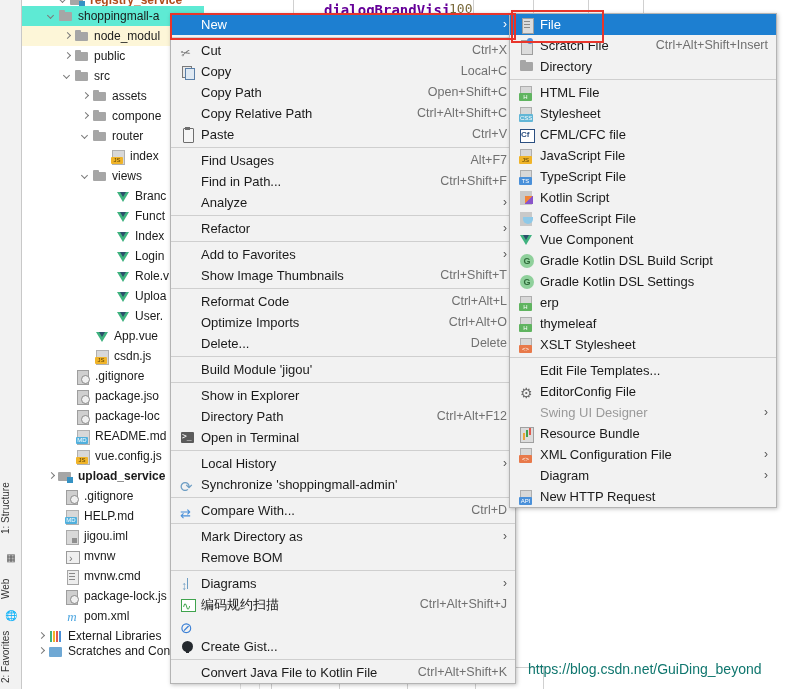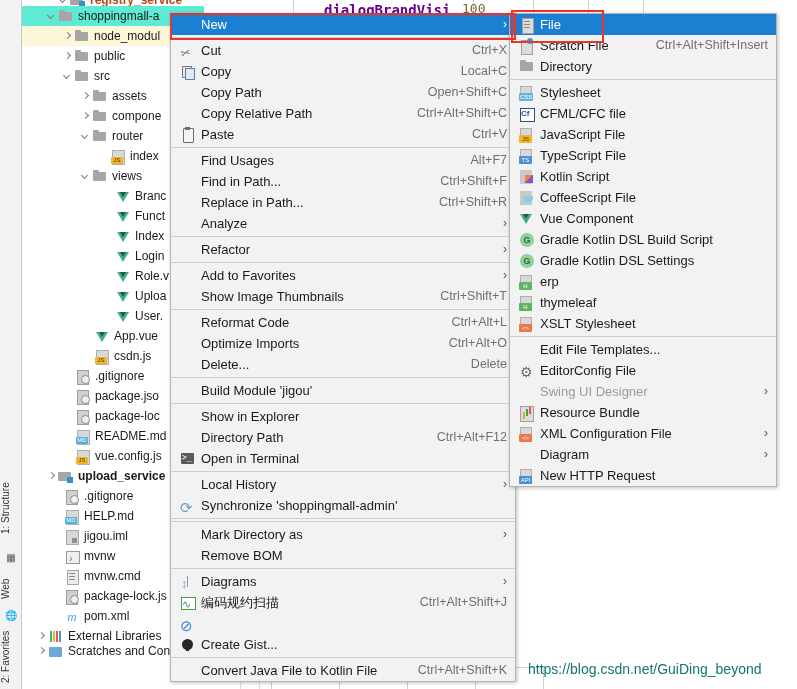--- a/index.html
+++ b/index.html
@@ -604,21 +604,21 @@
 
 <div id="root">
 
   <div class="editor">
     <div class="topgrid">
       <div class="cell" style="left:0px; width:90px;"></div>
       <div class="cell" style="left:90px; width:180px;"></div>
       <div class="cell" style="left:270px; width:60px;"></div>
       <div class="cell" style="left:330px; width:55px;"></div>
       <div class="cell" style="left:385px; width:55px;"></div>
-      <div class="val" style="left:258px;">100</div>
+      <div class="val" style="left:245px;">100</div>
     </div>
 
     <div class="code-line kw-purple" style="left:120px; top:0px;">dialogBrandVisi</div>
 
     <div class="gutter-line" style="left:148px; top:78px; height:380px;"></div>
 
     <div class="code-line kw-black" style="left:157px; top:84px;"><span class="kw-under">e(va</span></div>
     <div class="code-line kw-green" style="left:166px; top:105px;">`每</div>
     <div class="code-line kw-black" style="left:152px; top:126px;">and(</div>
     <div class="code-line kw-black" style="left:152px; top:168px;">ange</div>
@@ -923,25 +923,20 @@
       <span class="mi-label">Find Usages</span>
       <span class="mi-short">Alt+F7</span>
     </div>
     <div class="mi">
       <div class="mi-icon"></div>
       <span class="mi-label">Find in Path...</span>
       <span class="mi-short">Ctrl+Shift+F</span>
     </div>
     <div class="mi">
       <div class="mi-icon"></div>
-      <span class="mi-label">Replace in Path...</span>
-      <span class="mi-short">Ctrl+Shift+R</span>
-    </div>
-    <div class="mi">
-      <div class="mi-icon"></div>
       <span class="mi-label">Analyze</span>
       <span class="mi-arrow">›</span>
     </div>
 
     <div class="mi-sep"></div>
 
     <div class="mi">
       <div class="mi-icon"></div>
       <span class="mi-label">Refactor</span>
       <span class="mi-arrow">›</span>
@@ -1008,20 +1003,25 @@
       <span class="mi-label">Local History</span>
       <span class="mi-arrow">›</span>
     </div>
     <div class="mi">
       <div class="mi-icon g-sync"></div>
       <span class="mi-label">Synchronize 'shoppingmall-admin'</span>
     </div>
 
     <div class="mi-sep"></div>
 
+    <div class="mi">
+      <div class="mi-icon g-compare"></div>
+      <span class="mi-label">Compare With...</span>
+      <span class="mi-short">Ctrl+D</span>
+    </div>
 
     <div class="mi-sep"></div>
 
     <div class="mi">
       <div class="mi-icon"></div>
       <span class="mi-label">Mark Directory as</span>
       <span class="mi-arrow">›</span>
     </div>
     <div class="mi">
       <div class="mi-icon"></div>
@@ -1071,20 +1071,27 @@
     <div class="mi">
       <div class="mi-icon g-dir"></div>
       <span class="mi-label">Directory</span>
     </div>
 
     <div class="mi-sep"></div>
 
     <div class="mi">
       <div class="mi-icon">
           <span class="fi"></span>
+          <span class="fi-tag t-h">H</span>
+        </div>
+      <span class="mi-label">HTML File</span>
+    </div>
+    <div class="mi">
+      <div class="mi-icon">
+          <span class="fi"></span>
           <span class="fi-tag t-css">CSS</span>
         </div>
       <span class="mi-label">Stylesheet</span>
     </div>
     <div class="mi">
       <div class="mi-icon g-cf"></div>
       <span class="mi-label">CFML/CFC file</span>
     </div>
     <div class="mi">
       <div class="mi-icon">

